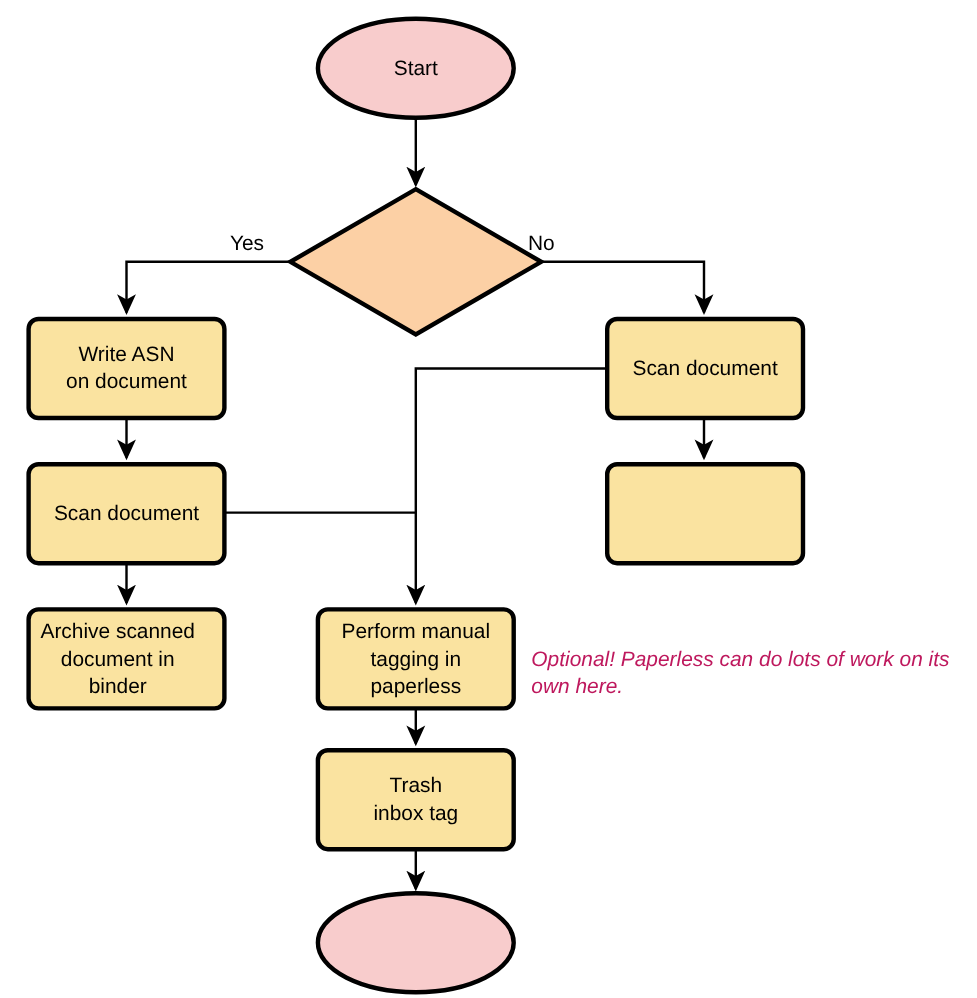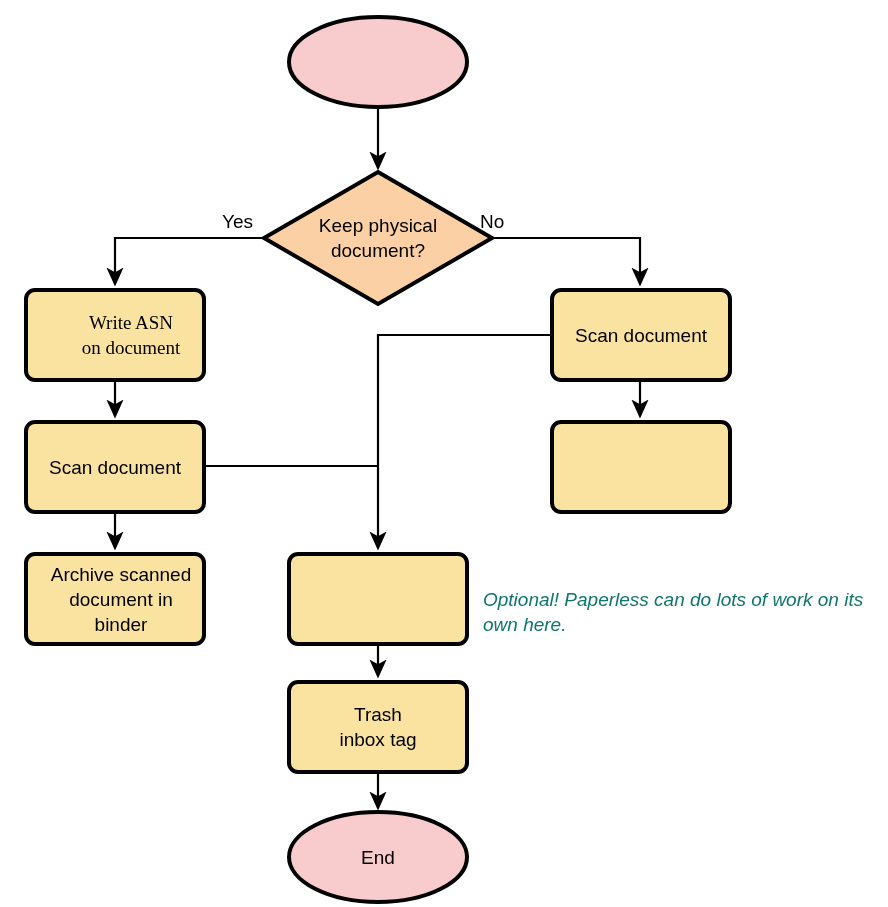--- a/index.html
+++ b/index.html
@@ -40,21 +40,21 @@
   .edge-label {
     position: absolute;
     color: #000000;
     font-family: "Liberation Sans", sans-serif;
     font-size: 19px;
     line-height: 22px;
     white-space: nowrap;
   }
   .note-text {
     position: absolute;
-    color: #0f766e;
+    color: #be185d;
     font-family: "Liberation Sans", sans-serif;
     font-style: italic;
     font-size: 19px;
     line-height: 25px;
     width: 405px;
   }
 </style>
 </head>
 <body>
 
@@ -107,41 +107,42 @@
       <rect x="552" y="422" width="178" height="90" rx="9" ry="9" fill="#fae3a0" stroke="#000000" stroke-width="4"></rect>
 
       <rect x="289" y="554" width="178" height="90" rx="9" ry="9" fill="#fae3a0" stroke="#000000" stroke-width="4"></rect>
 
       <rect x="289" y="682" width="178" height="90" rx="9" ry="9" fill="#fae3a0" stroke="#000000" stroke-width="4"></rect>
 
       <ellipse cx="378" cy="857" rx="89" ry="45" fill="#f8cccc" stroke="#000000" stroke-width="4"></ellipse>
     </g>
   </svg>
 
+  <div class="node-label" style="left:289px; top:17px; width:178px; height:90px;">Start</div>
 
-  <div class="node-label" style="left:264px; top:172px; width:228px; height:132px;">Keep physical
-document?</div>
 
-  <div class="node-label" style="left:42px; top:290px; width:178px; height:90px;font-family:Liberation Serif, serif;">Write ASN
+  <div class="node-label" style="left:26px; top:290px; width:178px; height:90px;">Write ASN
 on document</div>
 
   <div class="node-label" style="left:26px; top:422px; width:178px; height:90px;">Scan document</div>
 
-  <div class="node-label" style="left:32px; top:554px; width:178px; height:90px;">Archive scanned
+  <div class="node-label" style="left:18px; top:554px; width:178px; height:90px;">Archive scanned
 document in
 binder</div>
 
   <div class="node-label" style="left:552px; top:290px; width:178px; height:90px;">Scan document</div>
 
 
+  <div class="node-label" style="left:289px; top:554px; width:178px; height:90px;">Perform manual
+tagging in
+paperless</div>
 
   <div class="node-label" style="left:289px; top:682px; width:178px; height:90px;">Trash
 inbox tag</div>
 
-  <div class="node-label" style="left:289px; top:812px; width:178px; height:90px;">End</div>
 
-  <div class="edge-label" style="left:222px; top:211px;">Yes</div>
+  <div class="edge-label" style="left:209px; top:211px;">Yes</div>
 
   <div class="edge-label" style="left:480px; top:211px;">No</div>
 
   <div class="note-text" style="left:483px; top:587px;">Optional! Paperless can do lots of work on its own here.</div>
 
 </div>
 
 </body></html>

